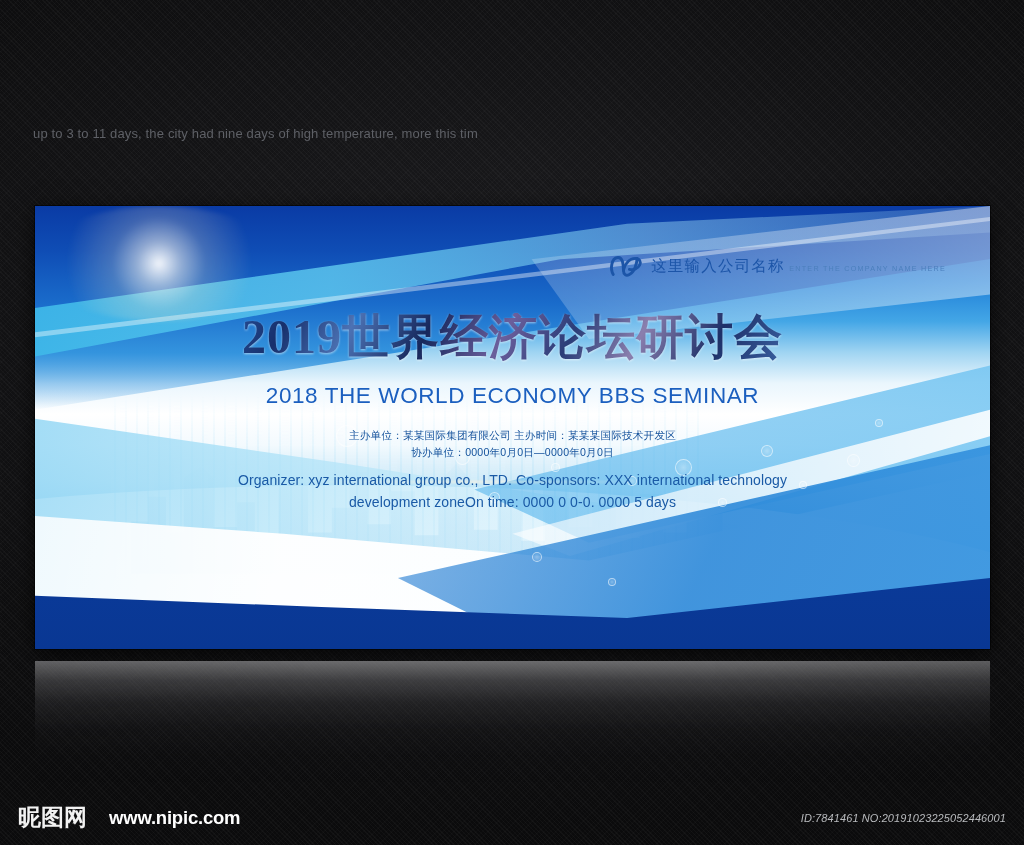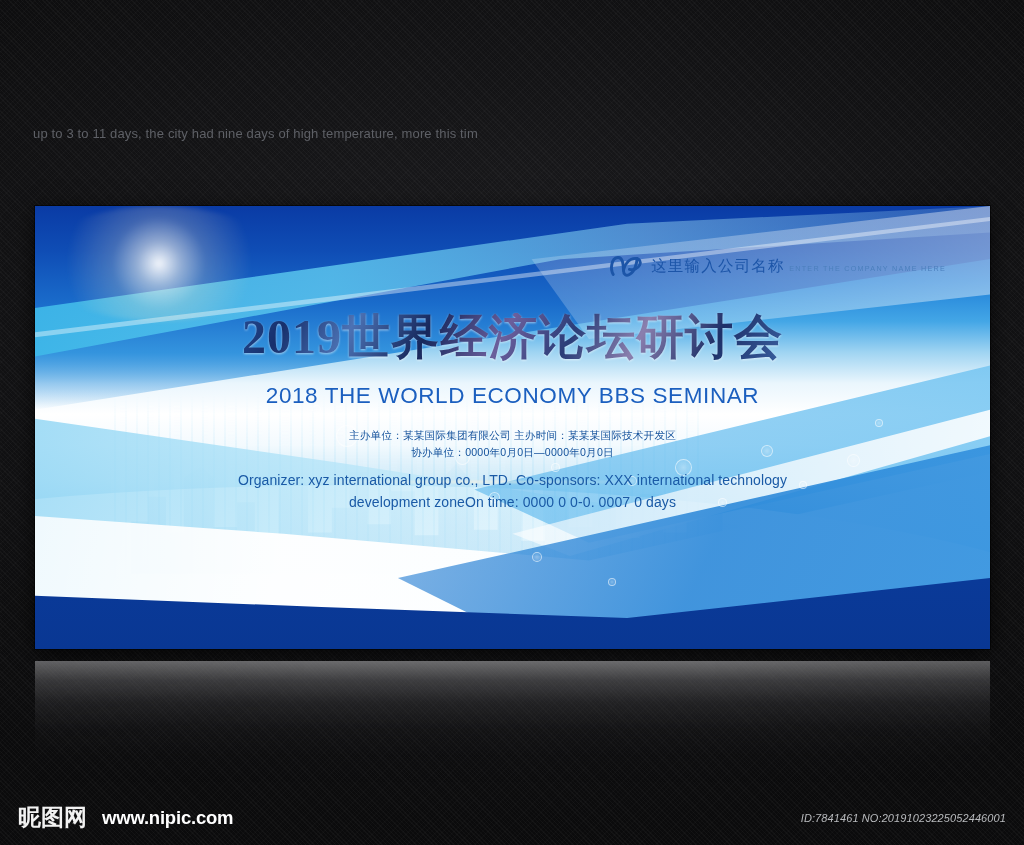--- a/index.html
+++ b/index.html
@@ -364,21 +364,21 @@
     mask-image: linear-gradient(to right, rgba(0,0,0,0.9) 0%, rgba(0,0,0,1) 30%, rgba(0,0,0,1) 70%, rgba(0,0,0,0.85) 100%);
   }
 
   
   #footer-brand {
     position: absolute;
     left: 18px;
     bottom: 16px;
     display: flex;
     align-items: flex-end;
-    gap: 15px;
+    gap: 22px;
   }
   #brand-cn {
     font-size: 23px;
     font-weight: 700;
     color: #f2f2f2;
     letter-spacing: 0px;
     line-height: 1;
   }
   #brand-url {
     font-size: 18.5px;
@@ -464,21 +464,21 @@
 
     <div id="title-cn">2019世界经济论坛研讨会</div>
 
     <div id="title-en">2018 THE WORLD ECONOMY BBS SEMINAR</div>
 
     <div id="meta-block">
       <div class="meta-cn">主办单位：某某国际集团有限公司    主办时间：某某某国际技术开发区</div>
       <div class="meta-cn">协办单位：0000年0月0日—0000年0月0日</div>
       <div id="meta-en-wrap">
         <div class="meta-en">Organizer: xyz international group co., LTD. Co-sponsors: XXX international technology</div>
-        <div class="meta-en">development zoneOn time: 0000 0 0-0. 0007 0 days</div>
+        <div class="meta-en">development zoneOn time: 0000 0 0-0. 0000 5 days</div>
       </div>
     </div>
 
   </div>
 
   <div id="reflection"></div>
 
   <div id="footer-brand">
     <span id="brand-cn">昵图网</span>
     <span id="brand-url">www.nipic.com</span>

